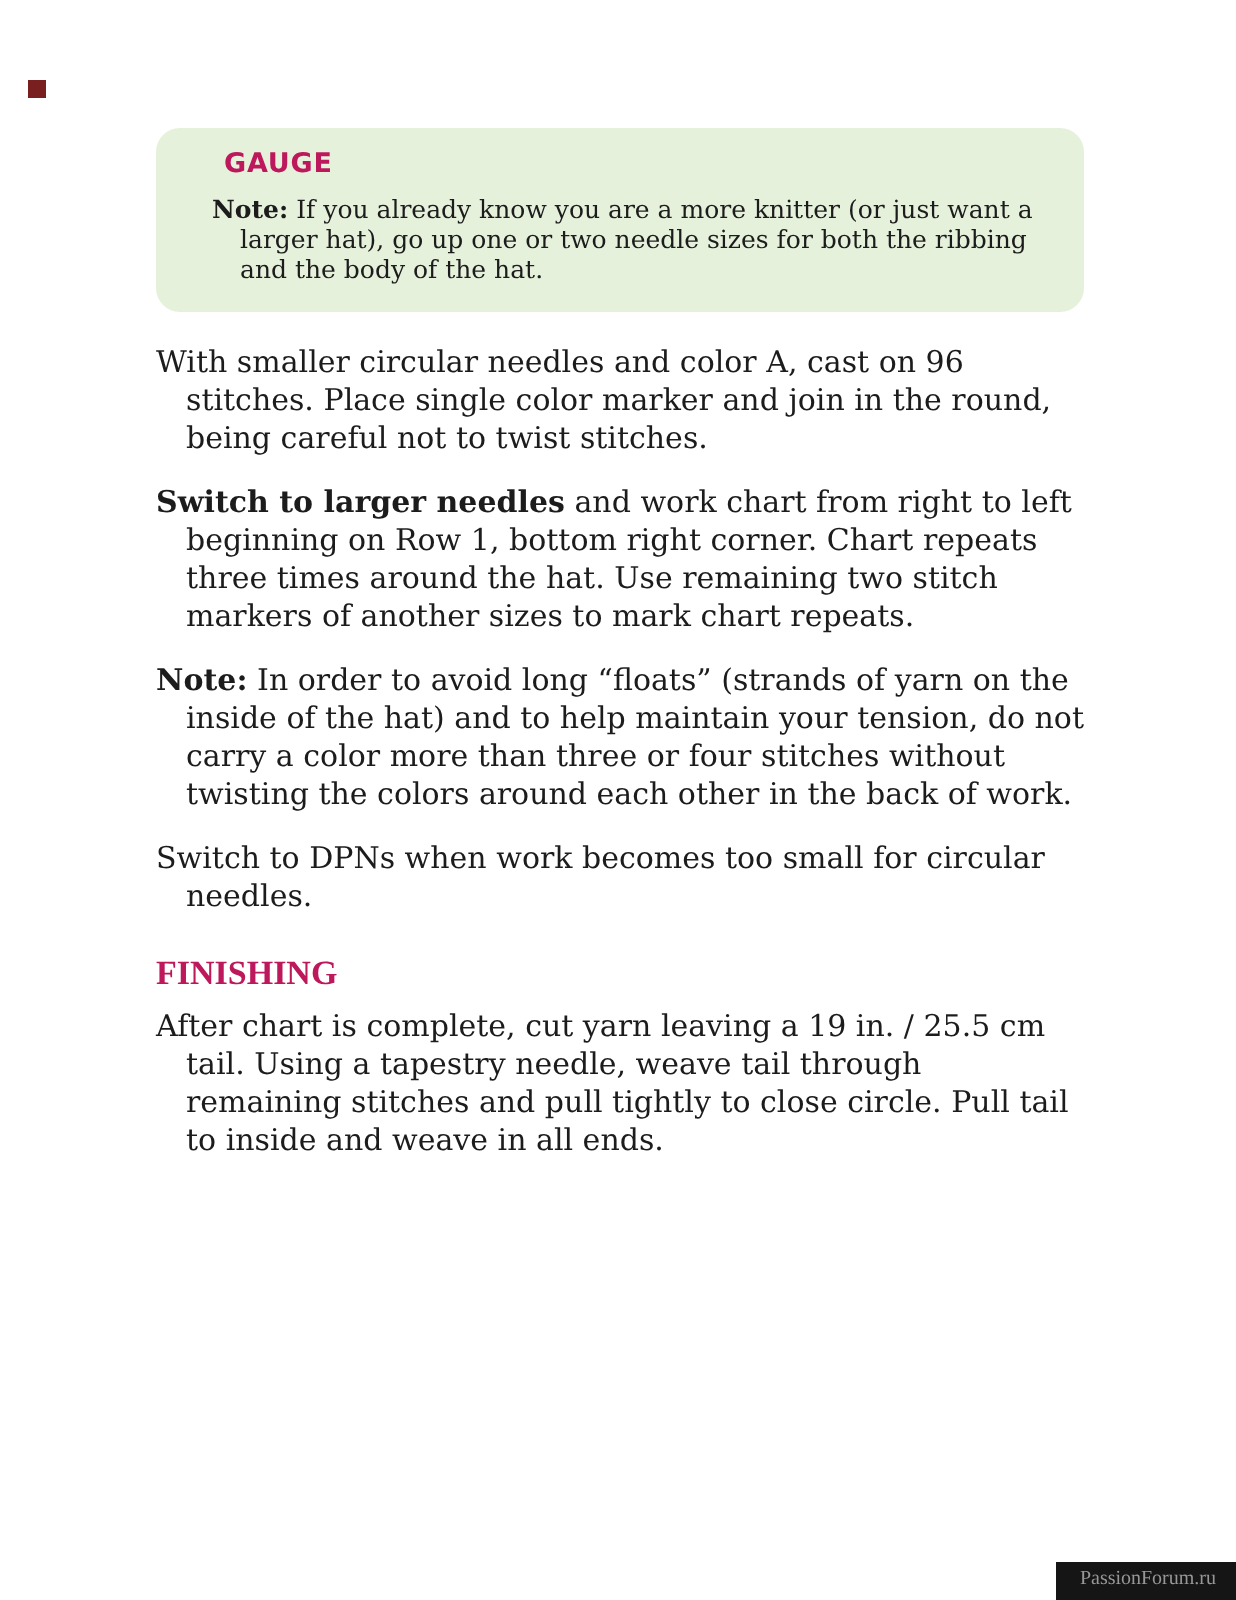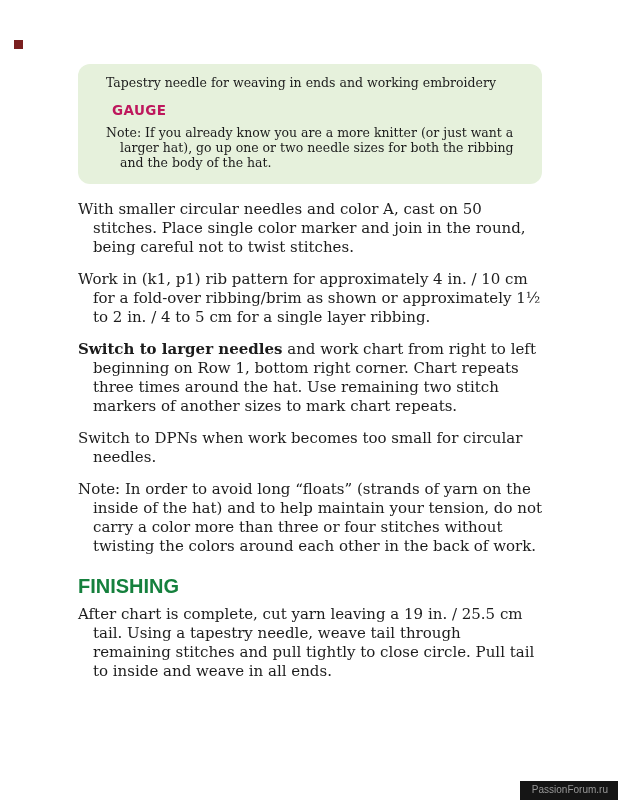--- a/index.html
+++ b/index.html
@@ -52,79 +52,75 @@
     margin-bottom: 7px;
   }
   .box-para:last-child { margin-bottom: 0; }
   .body-para {
     font-size: 15px;
     line-height: 19px;
     padding-left: 15px;
     text-indent: -15px;
     margin-bottom: 13px;
   }
-  .lead-bold { font-weight: normal; }
+  .lead-bold { font-weight: bold; }
   .lead-bold-italic { font-weight: bold; }
   .finishing-title {
-    font-family: Liberation Sans, sans-serif;
-    font-size: 20px;
+    font-family: Liberation Serif, serif;
+    font-size: 17px;
     font-weight: bold;
-    color: #15803d;
+    color: #be185d;
     margin: 19px 0 7px 0;
   }
   .watermark {
     position: absolute;
     right: 0;
     bottom: 0;
     background: var(--watermark-bg, #151515);
     color: var(--watermark-text, #979797);
-    font-family: Liberation Sans, sans-serif;
+    font-family: Liberation Serif, serif;
     font-size: 10px;
     line-height: 12px;
     padding: 3px 10px 4px 12px;
   }
 </style>
 </head>
 <body>
 
 <div class="page">
 
   <div class="corner-mark"></div>
 
   <div class="content">
 
     <div class="info-box">
-      <p class="box-intro">Tapestry needle for weaving in ends and working embroidery</p>
       <h2 class="gauge-title">GAUGE</h2>
       <p class="box-para">
         <strong class="lead-bold">Note:</strong>
         <span>If you already know you are a more knitter (or just want a larger hat), go up one or two needle sizes for both the ribbing and the body of the hat.</span>
       </p>
     </div>
 
     <p class="body-para">
-      <span>With smaller circular needles and color A, cast on 50 stitches. Place single color marker and join in the round, being careful not to twist stitches.</span>
+      <span>With smaller circular needles and color A, cast on 96 stitches. Place single color marker and join in the round, being careful not to twist stitches.</span>
     </p>
 
-    <p class="body-para">
-      <span>Work in (k1, p1) rib pattern for approximately 4 in. / 10 cm for a fold-over ribbing/brim as shown or approximately 1½ to 2 in. / 4 to 5 cm for a single layer ribbing.</span>
-    </p>
 
     <p class="body-para">
       <strong class="lead-bold-italic">Switch to larger needles</strong>
       <span>and work chart from right to left beginning on Row 1, bottom right corner. Chart repeats three times around the hat. Use remaining two stitch markers of another sizes to mark chart repeats.</span>
     </p>
 
     <p class="body-para">
-      <span>Switch to DPNs when work becomes too small for circular needles.</span>
+      <strong class="lead-bold">Note:</strong>
+      <span>In order to avoid long “floats” (strands of yarn on the inside of the hat) and to help maintain your tension, do not carry a color more than three or four stitches without twisting the colors around each other in the back of work.</span>
     </p>
 
     <p class="body-para">
-      <strong class="lead-bold">Note:</strong>
-      <span>In order to avoid long “floats” (strands of yarn on the inside of the hat) and to help maintain your tension, do not carry a color more than three or four stitches without twisting the colors around each other in the back of work.</span>
+      <span>Switch to DPNs when work becomes too small for circular needles.</span>
     </p>
 
     <h2 class="finishing-title">FINISHING</h2>
 
     <p class="body-para">
       <span>After chart is complete, cut yarn leaving a 19 in. / 25.5 cm tail. Using a tapestry needle, weave tail through remaining stitches and pull tightly to close circle. Pull tail to inside and weave in all ends.</span>
     </p>
 
   </div>
 

